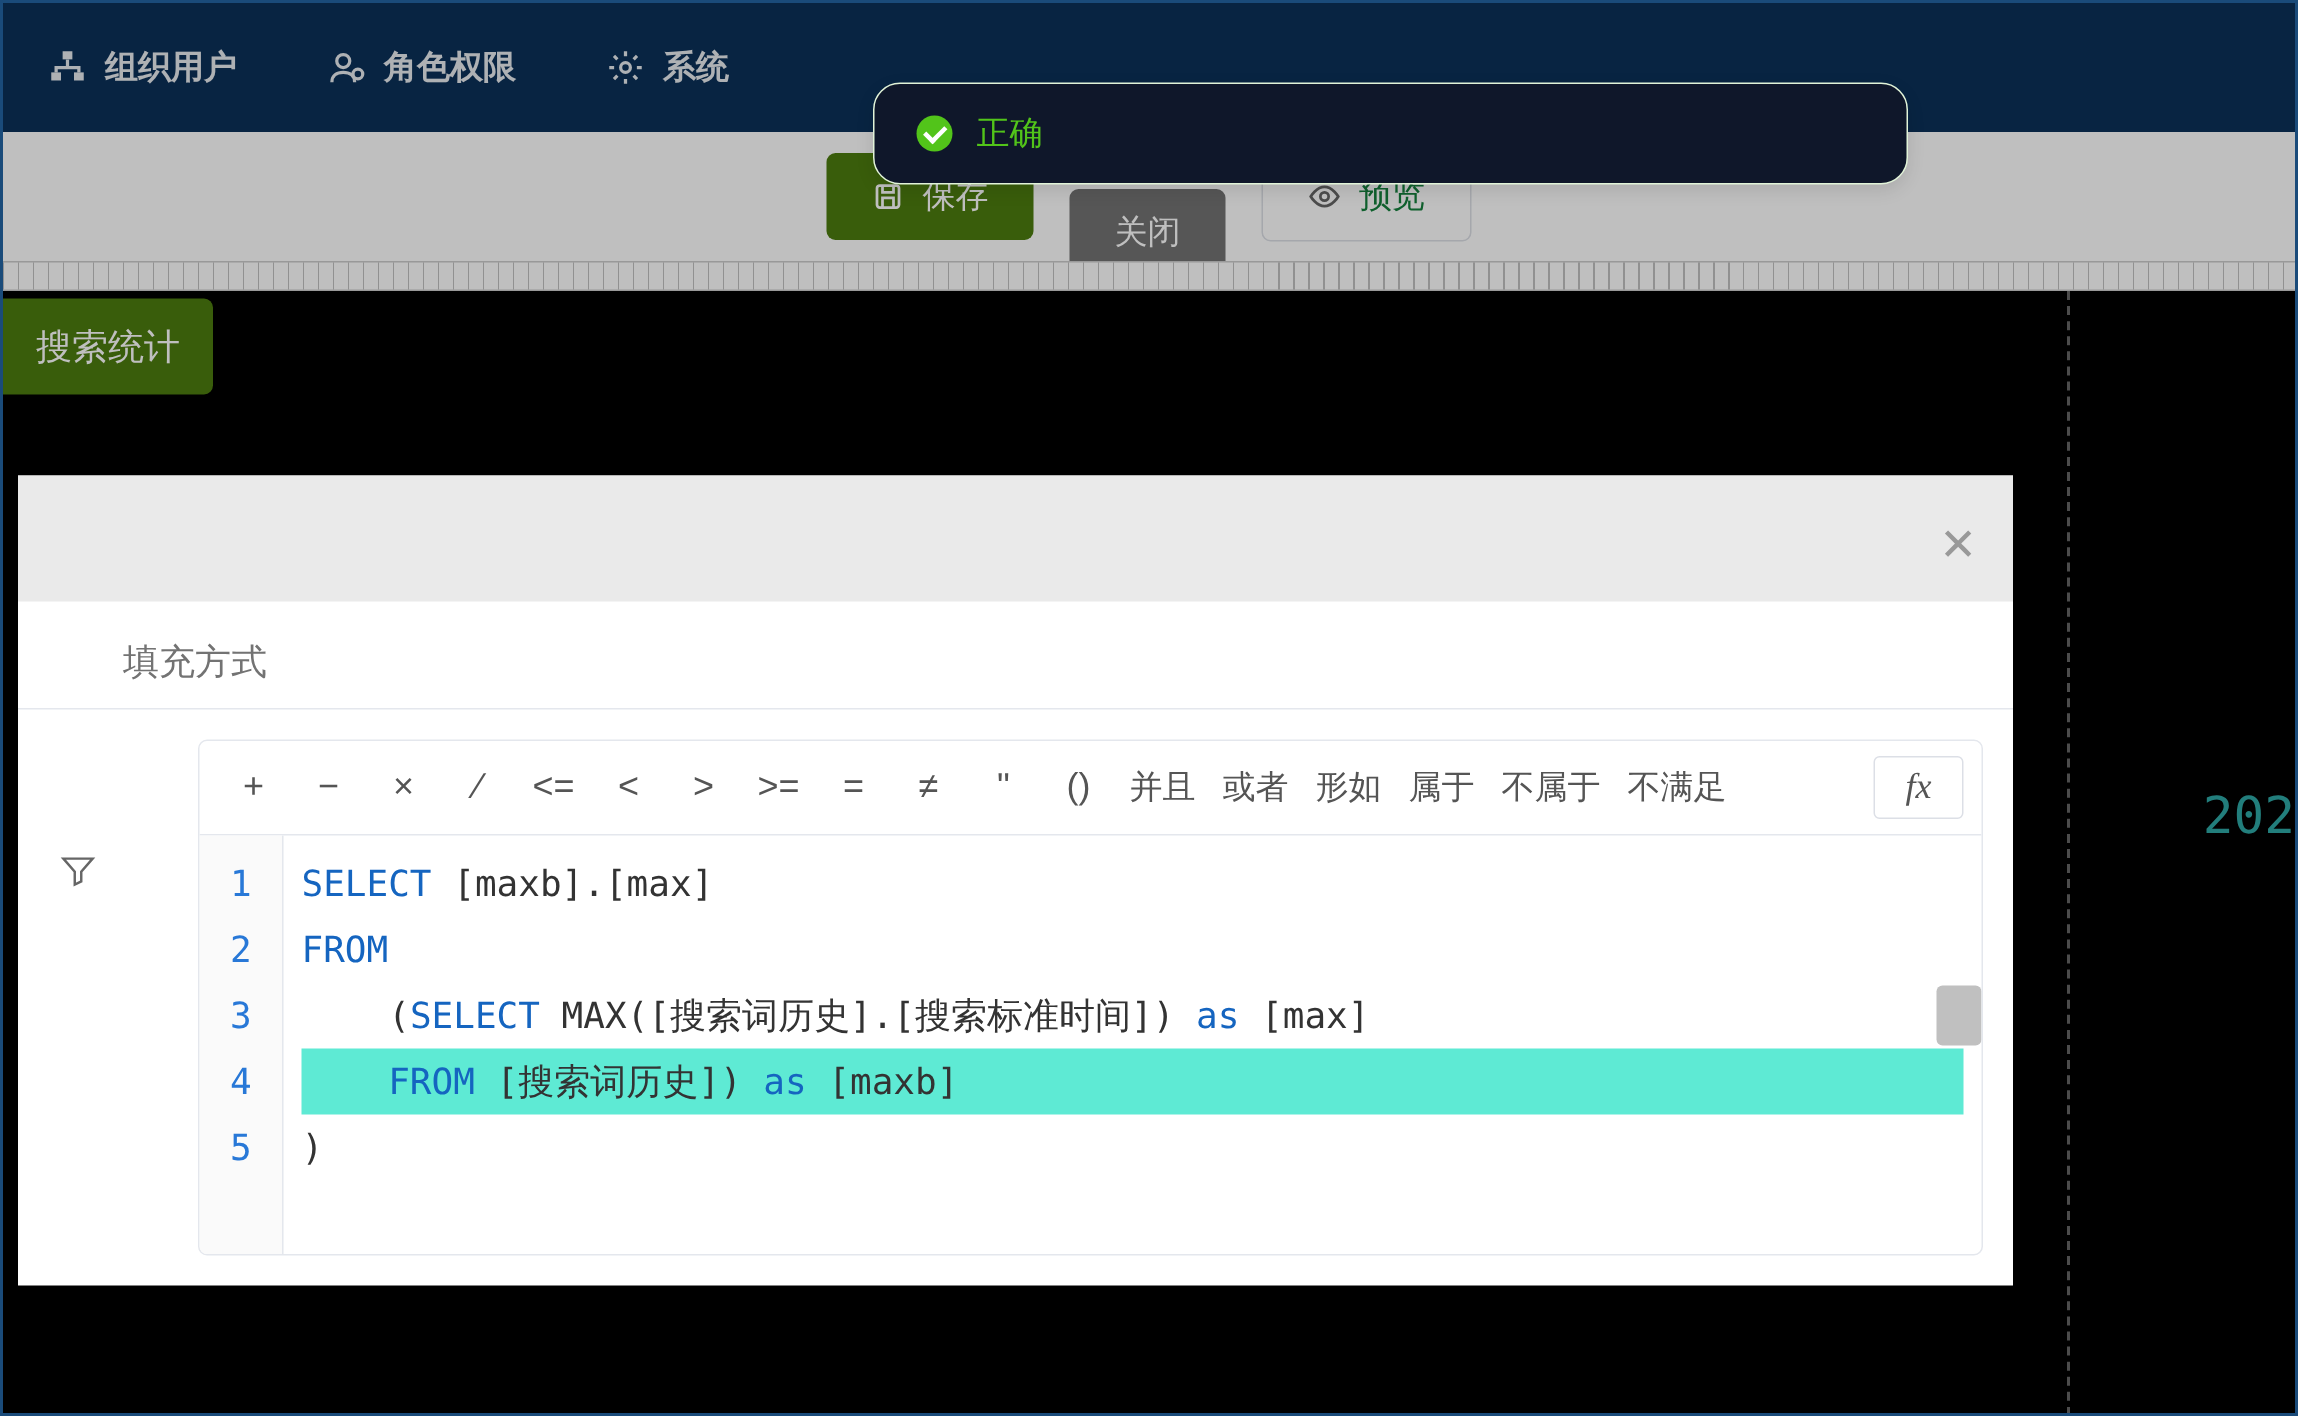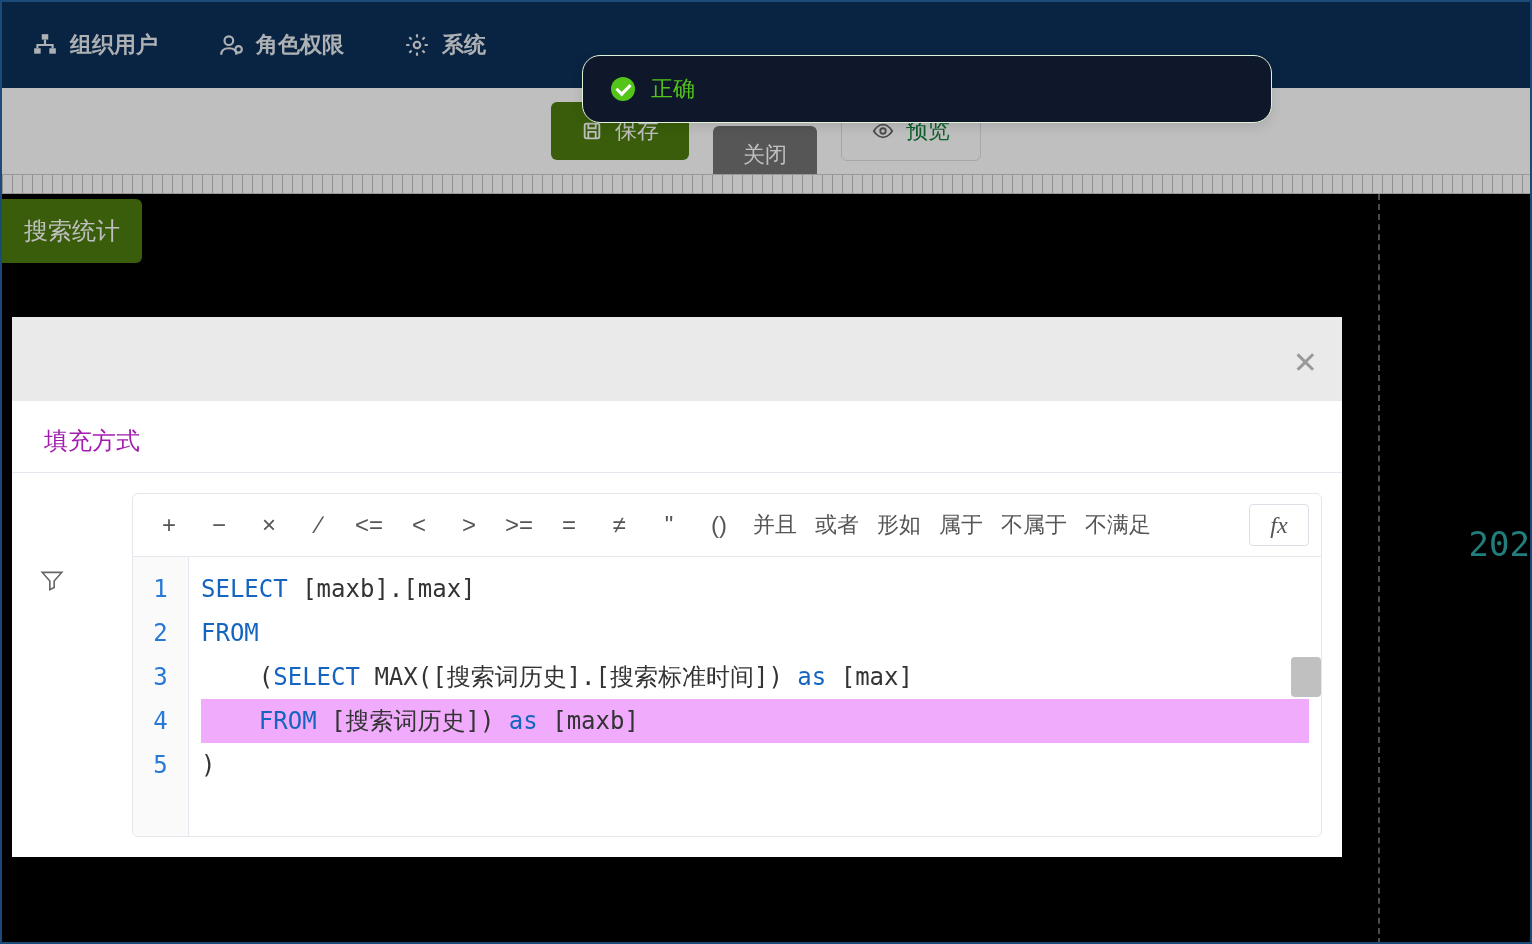--- a/index.html
+++ b/index.html
@@ -157,23 +157,23 @@
 }
 .modal-close {
   position: absolute;
   right: 24px;
   top: 28px;
   font-size: 30px;
   color: #999;
   cursor: pointer;
 }
 .modal-tabs {
-  padding: 24px 32px 0;
+  padding: 24px 70px 0;
   font-size: 24px;
-  color: #a21caf;
+  color: #737373;
   border-bottom: 1px solid #e4e7ed;
   height: 72px;
 }
 .modal-body {
   display: flex;
   flex: 1;
   padding: 20px 0 0 0;
 }
 .side-filter {
   width: 80px;
@@ -236,21 +236,21 @@
   background: #fafafa;
 }
 .gutter div { height: 44px; }
 .code {
   flex: 1;
   padding: 10px 12px;
   white-space: pre;
   color: #333;
 }
 .code-line { height: 44px; }
-.code-line.active { background: #f0abfc; }
+.code-line.active { background: #5eead4; }
 .kw { color: #1565c0; }
 .scrollbar-thumb {
   position: absolute;
   right: 0;
   top: 100px;
   width: 30px;
   height: 40px;
   background: #c0c0c0;
   border-radius: 4px;
 }

